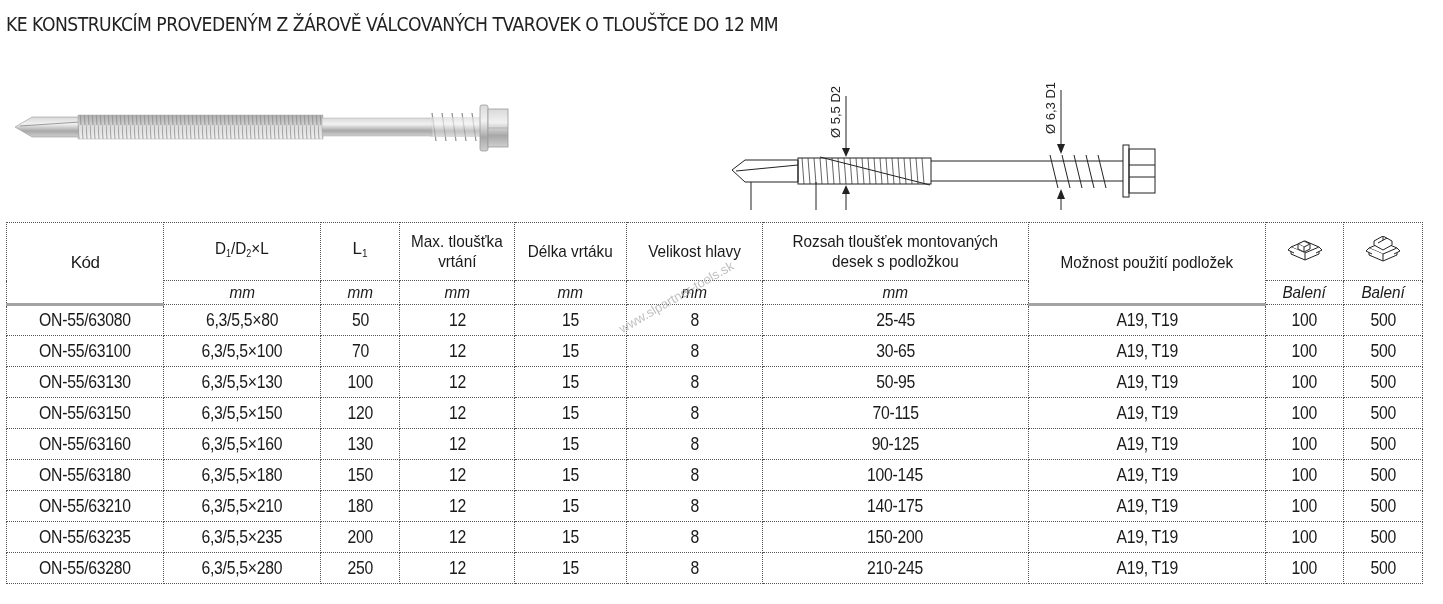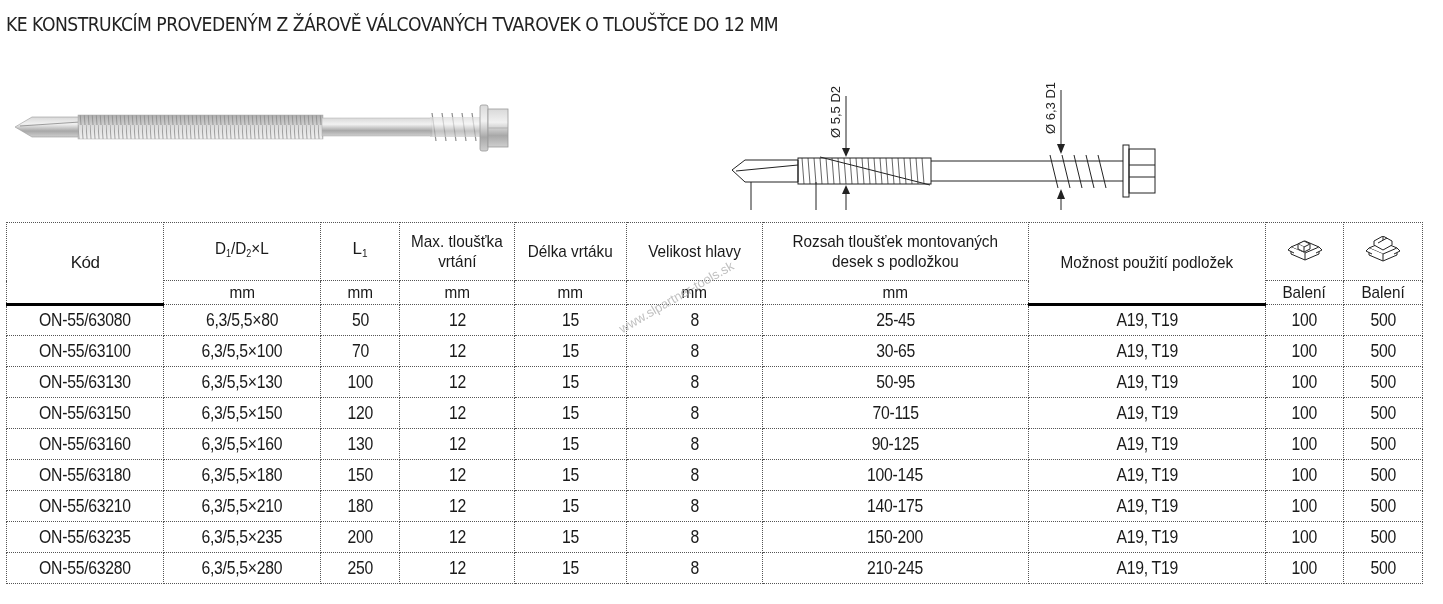--- a/index.html
+++ b/index.html
@@ -24,22 +24,22 @@
   }
   table.spec td, table.spec th {
     border: 1.5px dotted #555;
     text-align: center; vertical-align: middle;
     font-weight: normal; white-space: nowrap;
     padding: 0;
     overflow: hidden;
   }
   table.spec th { line-height: 20px; font-size: 17px; }
   .hdr-top th { height: 58px; }
-  .hdr-unit th { height: 24px; border-bottom: 3px solid #111; }
-  .hdr-top th.rowspan2 { border-bottom: 3px solid #000000; }
+  .hdr-unit th { height: 24px; border-bottom: 3px solid #111; font-style: italic; }
+  .hdr-top th.rowspan2 { border-bottom: 3px solid #a3a3a3; }
   th.kod-h { text-align: left; padding-left: 10px; font-weight: bold; font-size: 18px; letter-spacing: -0.5px; }
   table.spec td { height: 31px; font-size: 17.5px; letter-spacing: -0.3px; }
   td.kod { text-align: left; padding-left: 10px; font-weight: bold; font-size: 18.5px; letter-spacing: -0.7px; }
   .cond { display: inline-block; transform: scaleX(0.9); }
   sub { font-size: 10px; vertical-align: -3px; }
 
   .watermark {
     position: absolute; left: 620px; top: 322px;
     font-size: 13px; color: #b5b5b5;
     transform: rotate(-30deg); transform-origin: left center;

